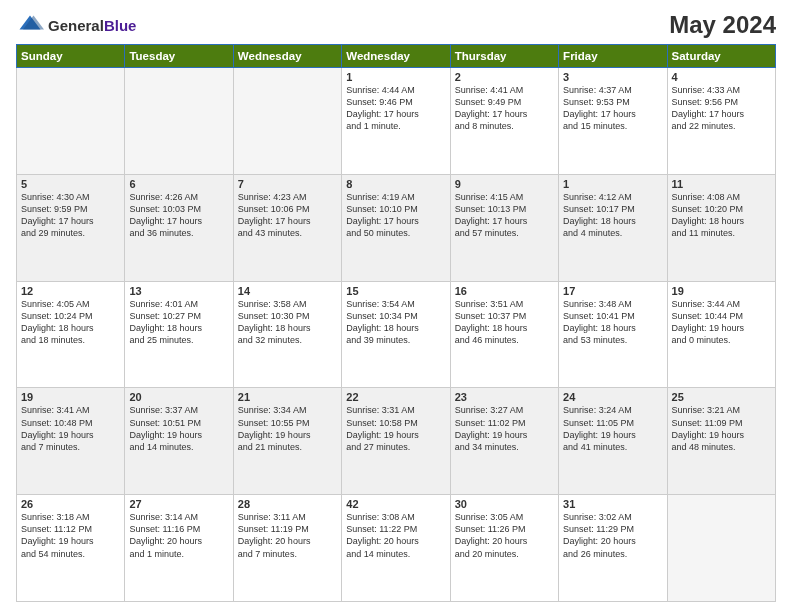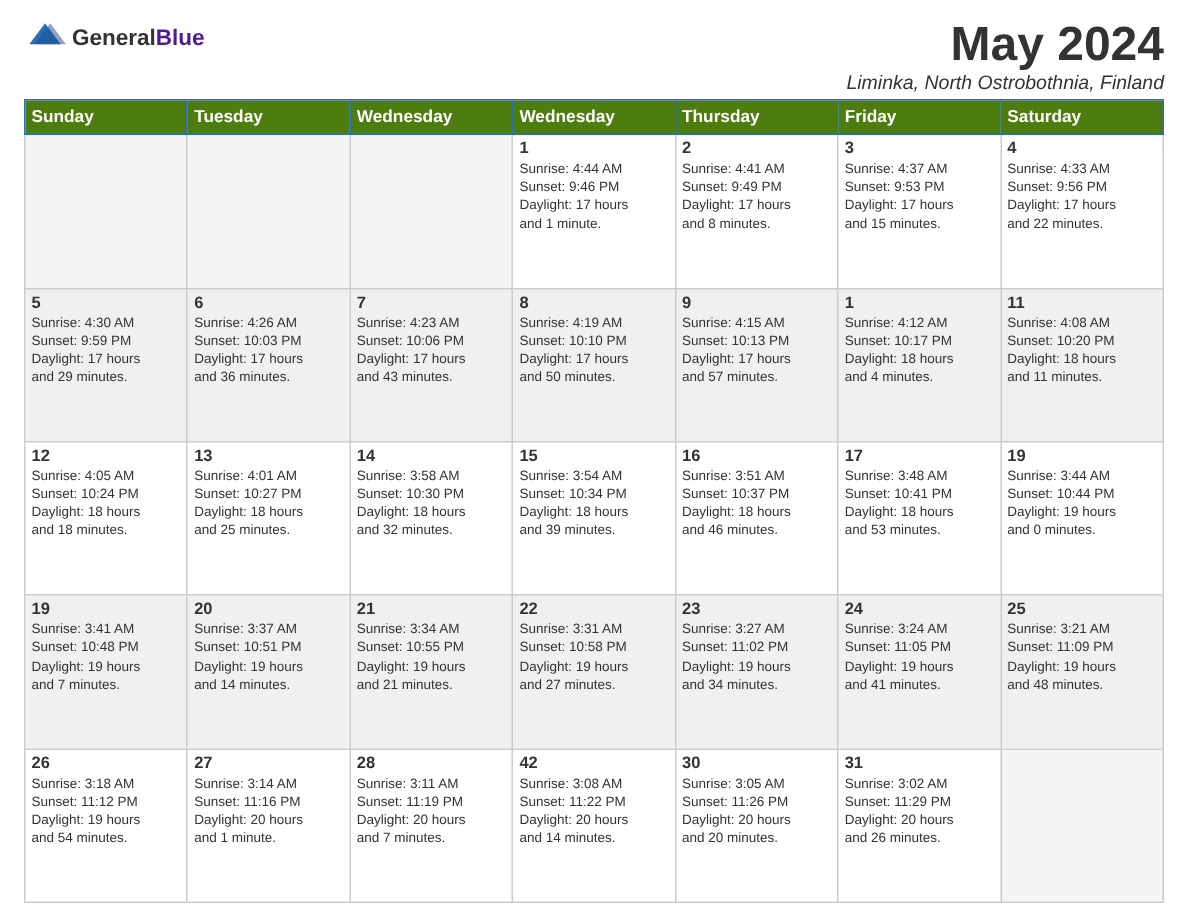--- a/index.html
+++ b/index.html
@@ -43,21 +43,21 @@
       color: #4c1d95;
     }
     .logo-icon {
       width: 28px;
       height: 28px;
     }
     .title-section {
       text-align: right;
     }
     .month-year {
-      font-size: 32px;
+      font-size: 24px;
       font-weight: bold;
       color: #333;
       line-height: 1.1;
     }
     .location {
       font-size: 13px;
       color: #333;
       font-style: italic;
     }
     .calendar {
@@ -115,21 +115,20 @@
         <polygon points="16,4 28,20 4,20" fill="#2a6ebb"></polygon>
         <polygon points="20,4 32,20 8,20" fill="#1a4e8a" opacity="0.5"></polygon>
       </svg>
       <div class="logo-text">
         <span class="logo-general">General</span>
         <span class="logo-blue">Blue</span>
       </div>
     </div>
     <div class="title-section">
       <div class="month-year">May 2024</div>
-      <div class="location">Liminka, North Ostrobothnia, Finland</div>
     </div>
   </div>
 
   <table class="calendar">
     <thead>
       <tr>
         <th>Sunday</th>
         <th>Tuesday</th>
         <th>Wednesday</th>
         <th>Wednesday</th>

